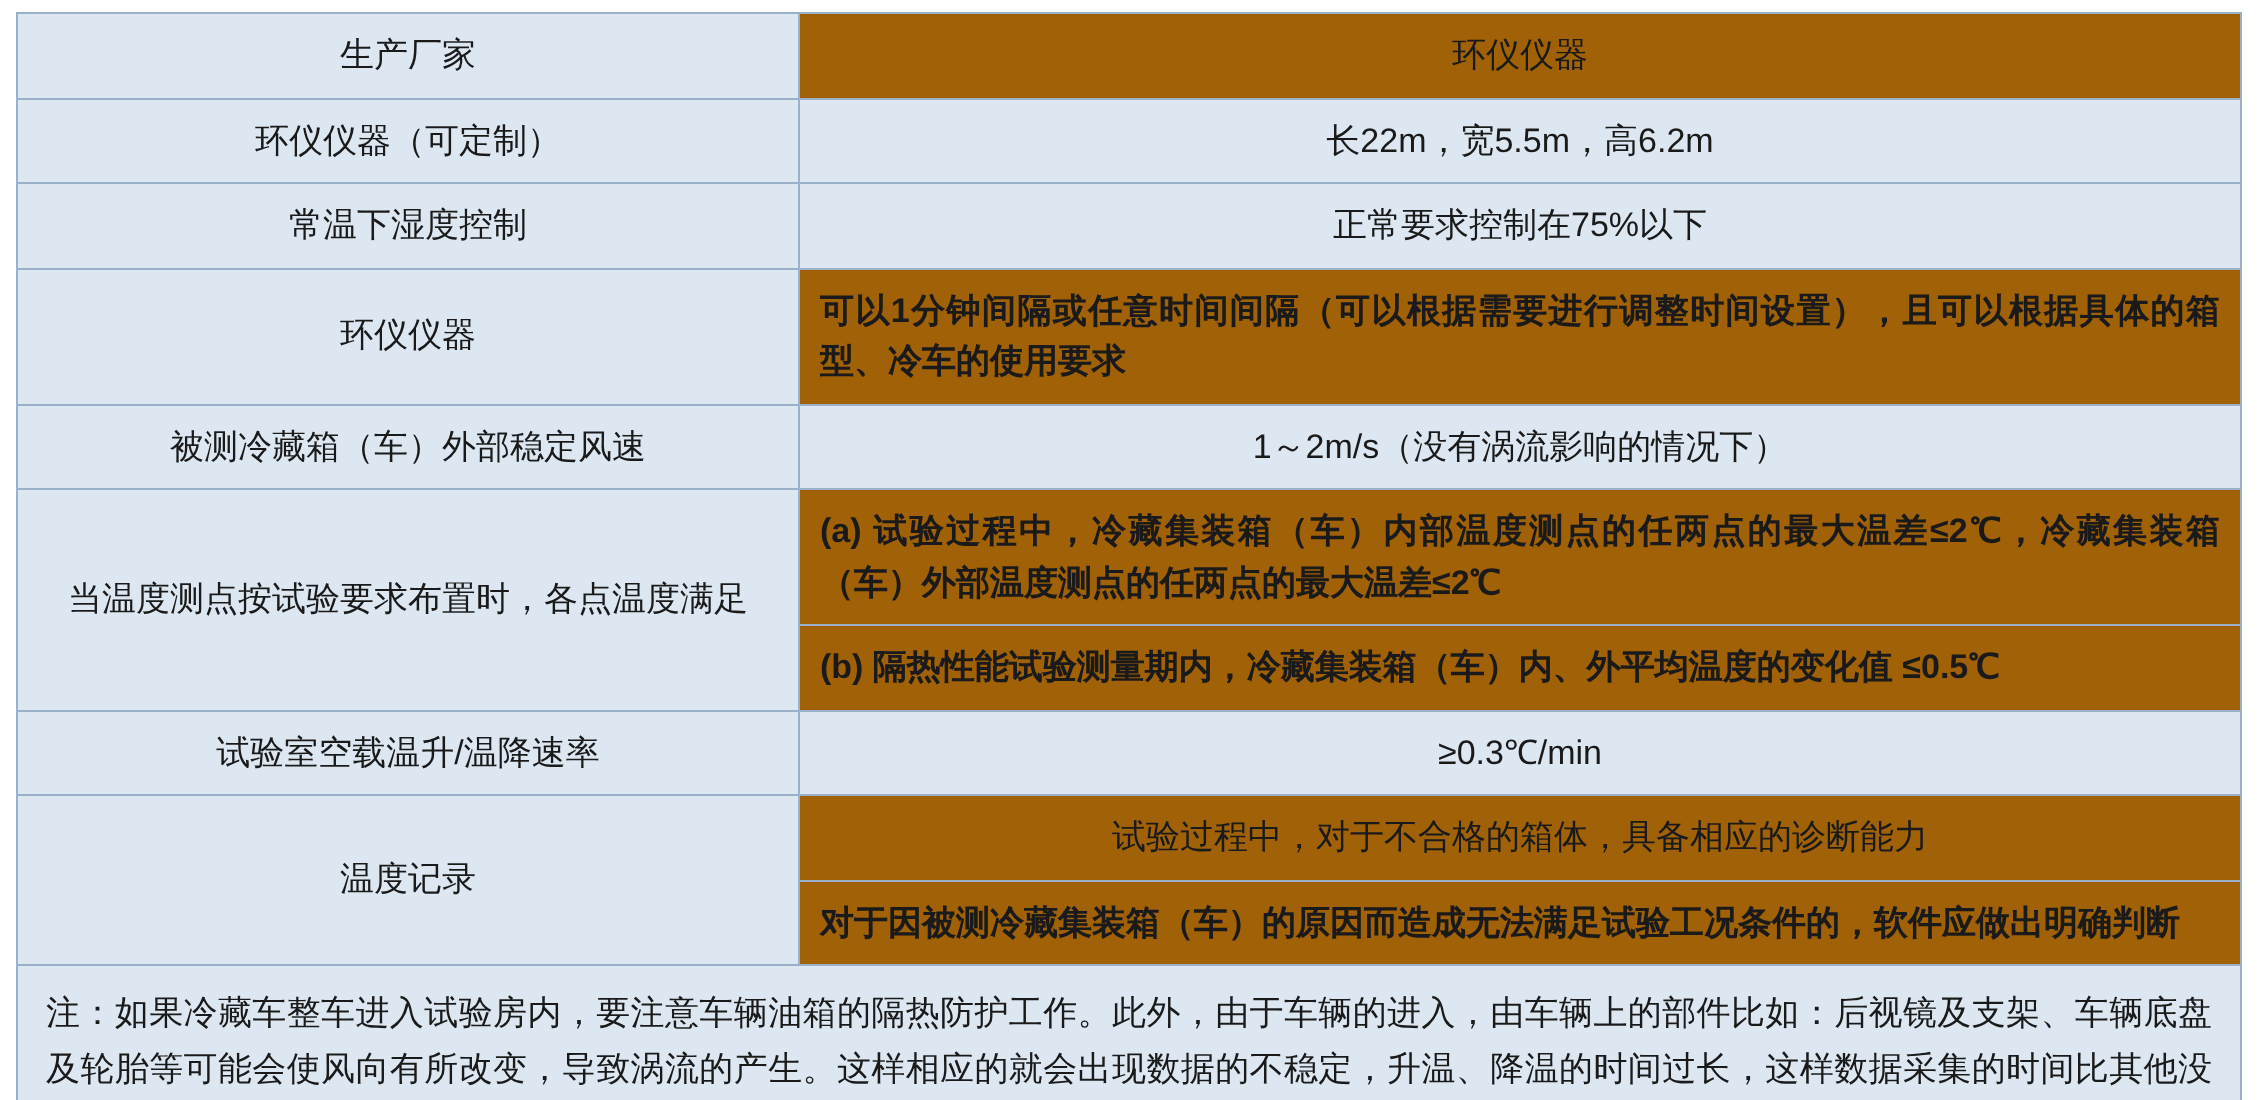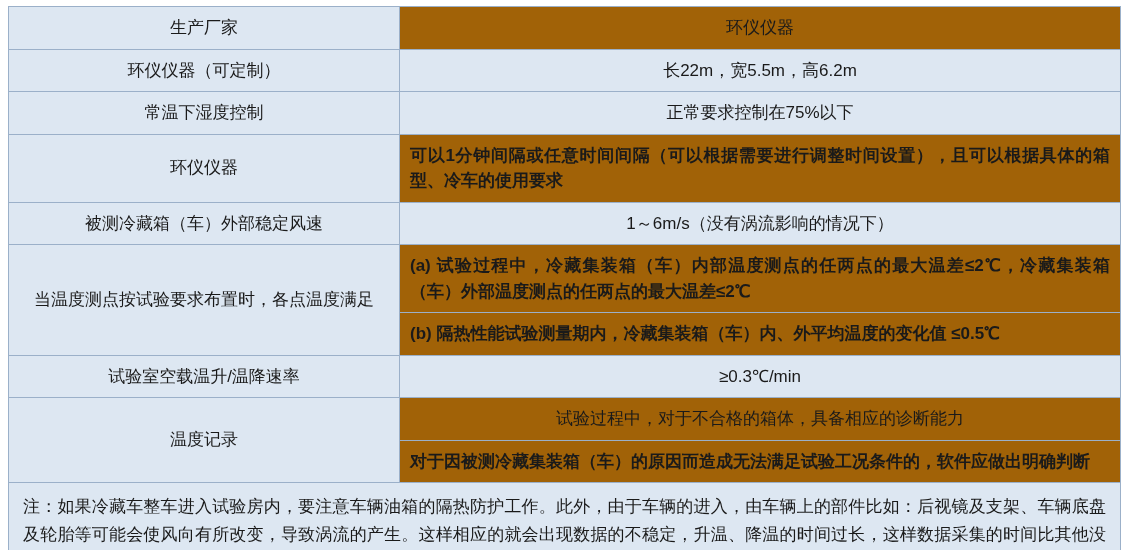--- a/index.html
+++ b/index.html
@@ -78,21 +78,21 @@
       <td class="shade c">正常要求控制在75%以下</td>
     </tr>
 
     <tr>
       <td class="col-label shade c">环仪仪器</td>
       <td class="plain j">可以1分钟间隔或任意时间间隔（可以根据需要进行调整时间设置），且可以根据具体的箱型、冷车的使用要求</td>
     </tr>
 
     <tr>
       <td class="col-label shade c">被测冷藏箱（车）外部稳定风速</td>
-      <td class="shade c">1～6m/s（没有涡流影响的情况下）</td>
+      <td class="shade c">1～2m/s（没有涡流影响的情况下）</td>
     </tr>
 
     <tr>
       <td class="col-label shade c" rowspan="2">当温度测点按试验要求布置时，各点温度满足</td>
       <td class="plain j">(a) 试验过程中，冷藏集装箱（车）内部温度测点的任两点的最大温差≤2℃，冷藏集装箱（车）外部温度测点的任两点的最大温差≤2℃</td>
     </tr>
     <tr>
       <td class="plain j">(b) 隔热性能试验测量期内，冷藏集装箱（车）内、外平均温度的变化值 ≤0.5℃</td>
     </tr>
 

